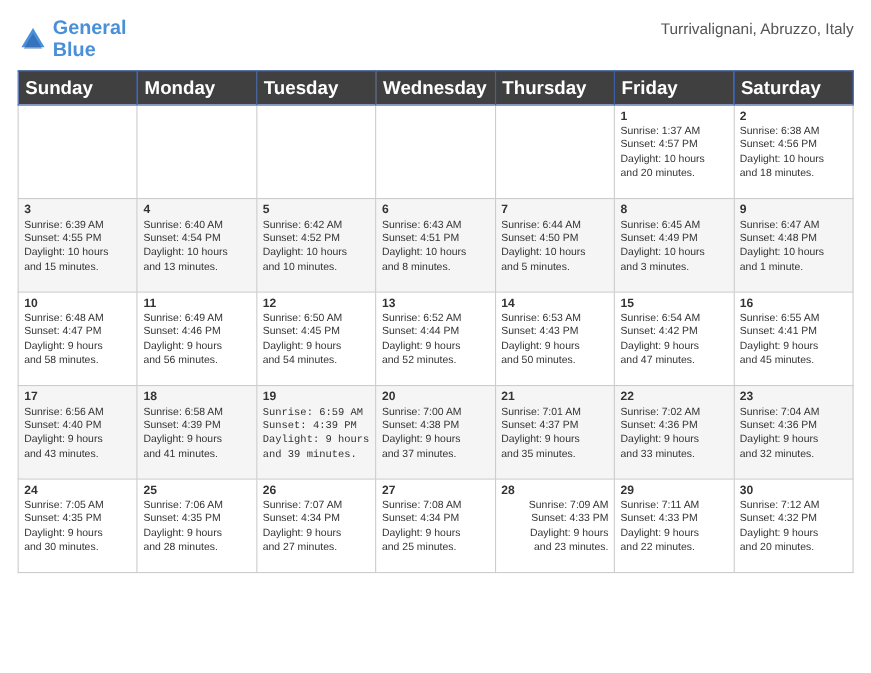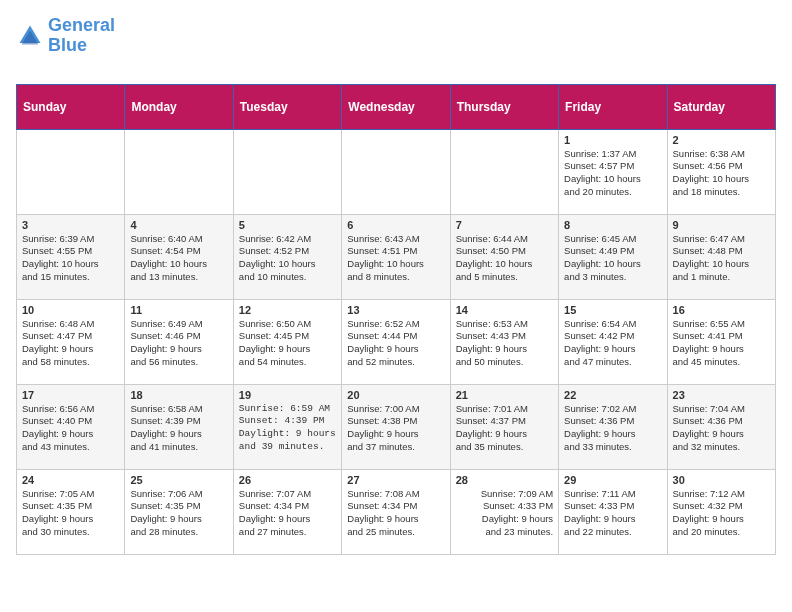--- a/index.html
+++ b/index.html
@@ -11,21 +11,21 @@
       overflow: hidden;
     }
     .page {
       width: 792px;
       padding: 16px 16px 8px 16px;
     }
     .header {
       display: flex;
       align-items: flex-start;
       justify-content: space-between;
-      margin-bottom: 28px;
+      margin-bottom: 8px;
     }
     .logo {
       display: flex;
       align-items: center;
       gap: 4px;
     }
     .logo-text {
       font-size: 18px;
       font-weight: bold;
       color: #333;
@@ -51,26 +51,26 @@
       font-size: 14px;
       color: #555;
       margin-top: 2px;
     }
     .calendar {
       width: 100%;
       border-collapse: collapse;
       border: 1px solid #ccc;
     }
     .calendar th {
-      background: #be185d;
+      background: #404040;
       color: #fff;
-      font-size: 12px;
+      font-size: 17px;
       font-weight: bold;
       text-align: left;
-      padding: 15px 6px;
+      padding: 5px 6px;
       border: 1px solid #3a62b0;
     }
     .calendar td {
       width: calc(100%/7);
       vertical-align: top;
       padding: 4px 5px;
       border: 1px solid #ccc;
       font-size: 10px;
       color: #333;
       background: #fff;
@@ -100,20 +100,21 @@
       <svg class="logo-icon" viewBox="0 0 40 40">
         <polygon points="20,5 35,30 5,30" fill="#4a90d9"></polygon>
         <polygon points="20,12 32,32 8,32" fill="#2255a0" opacity="0.5"></polygon>
       </svg>
       <div class="logo-text">
         <span>General</span><br>
         <span style="color:#4a90d9">Blue</span>
       </div>
     </div>
     <div class="title-block">
+      <div class="location">Turrivalignani, Abruzzo, Italy</div>
     </div>
   </div>
 
   <table class="calendar">
     <thead>
       <tr>
         <th>Sunday</th>
         <th>Monday</th>
         <th>Tuesday</th>
         <th>Wednesday</th>

